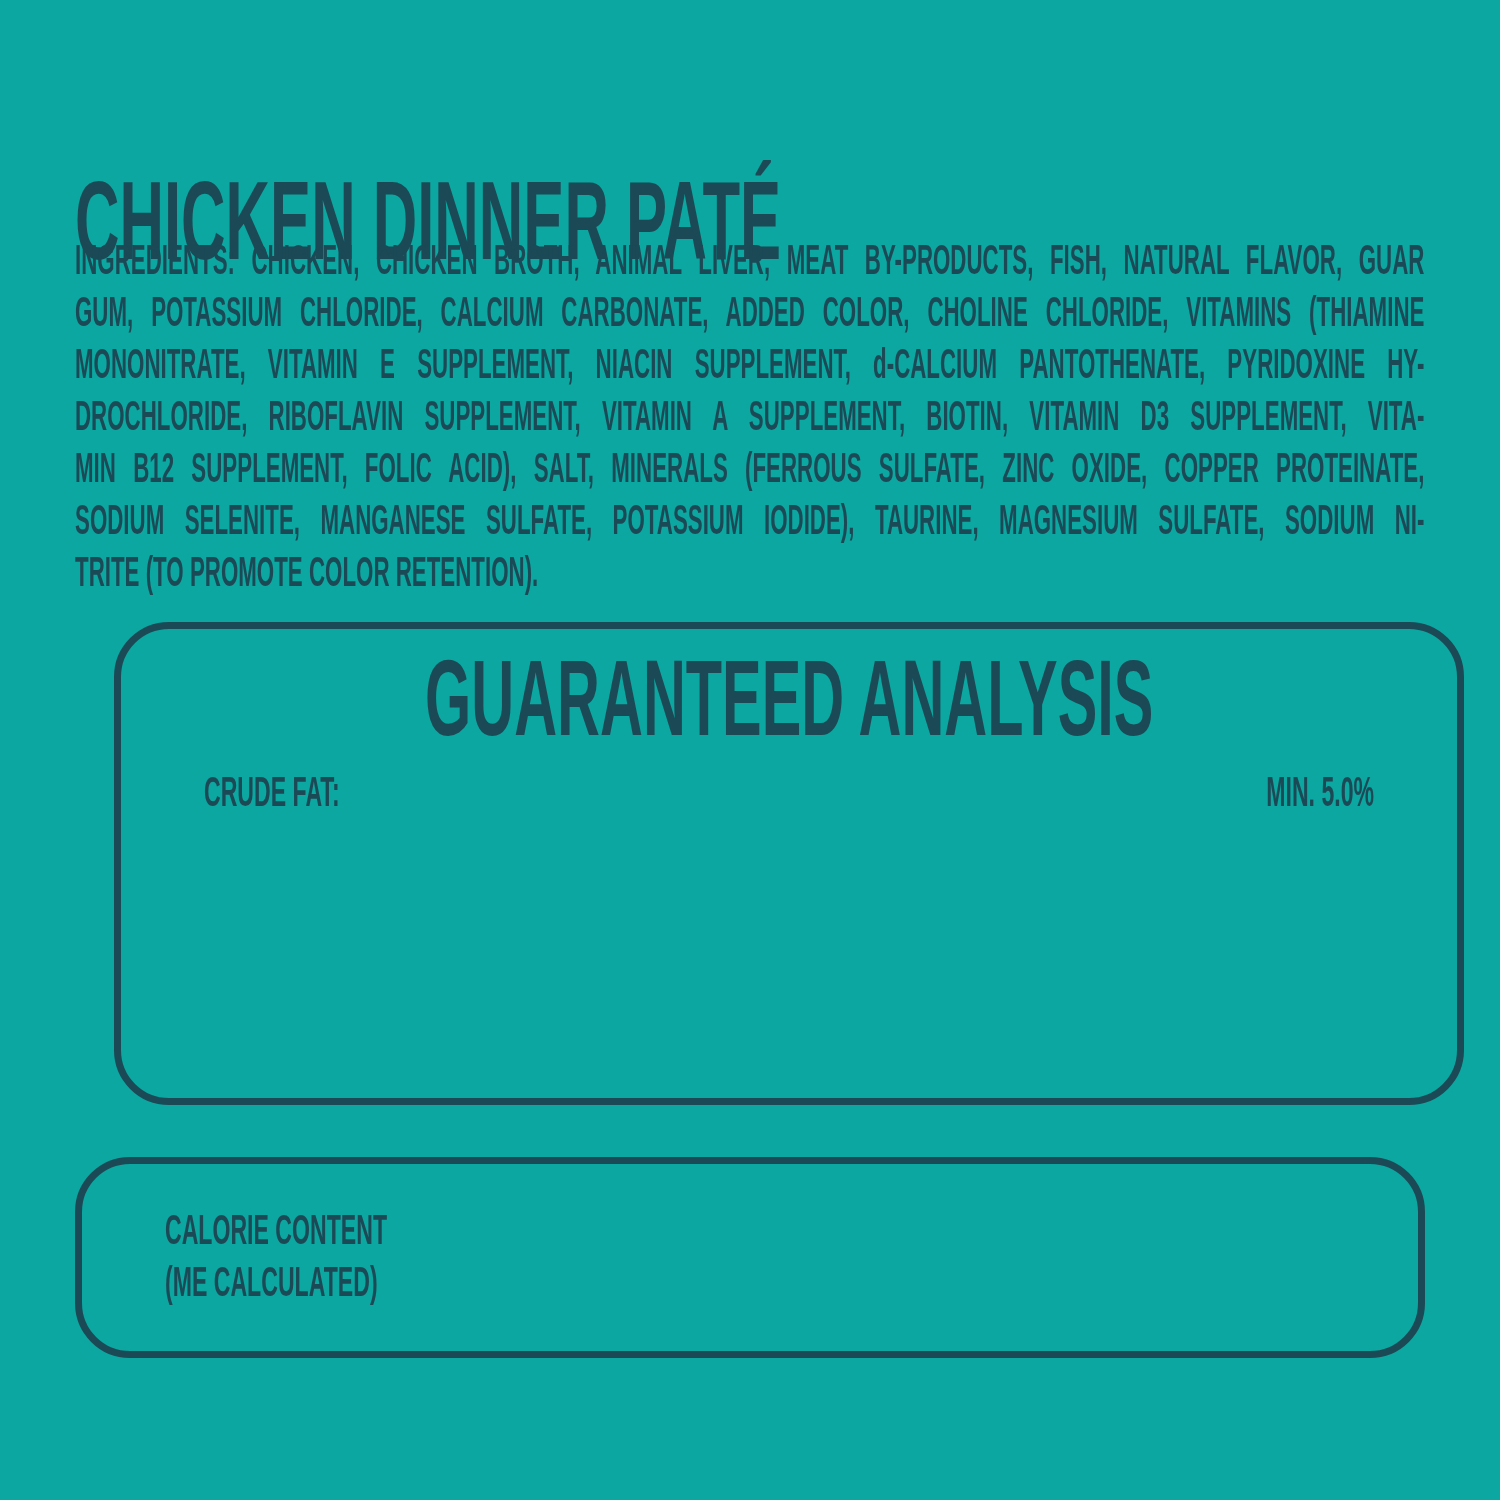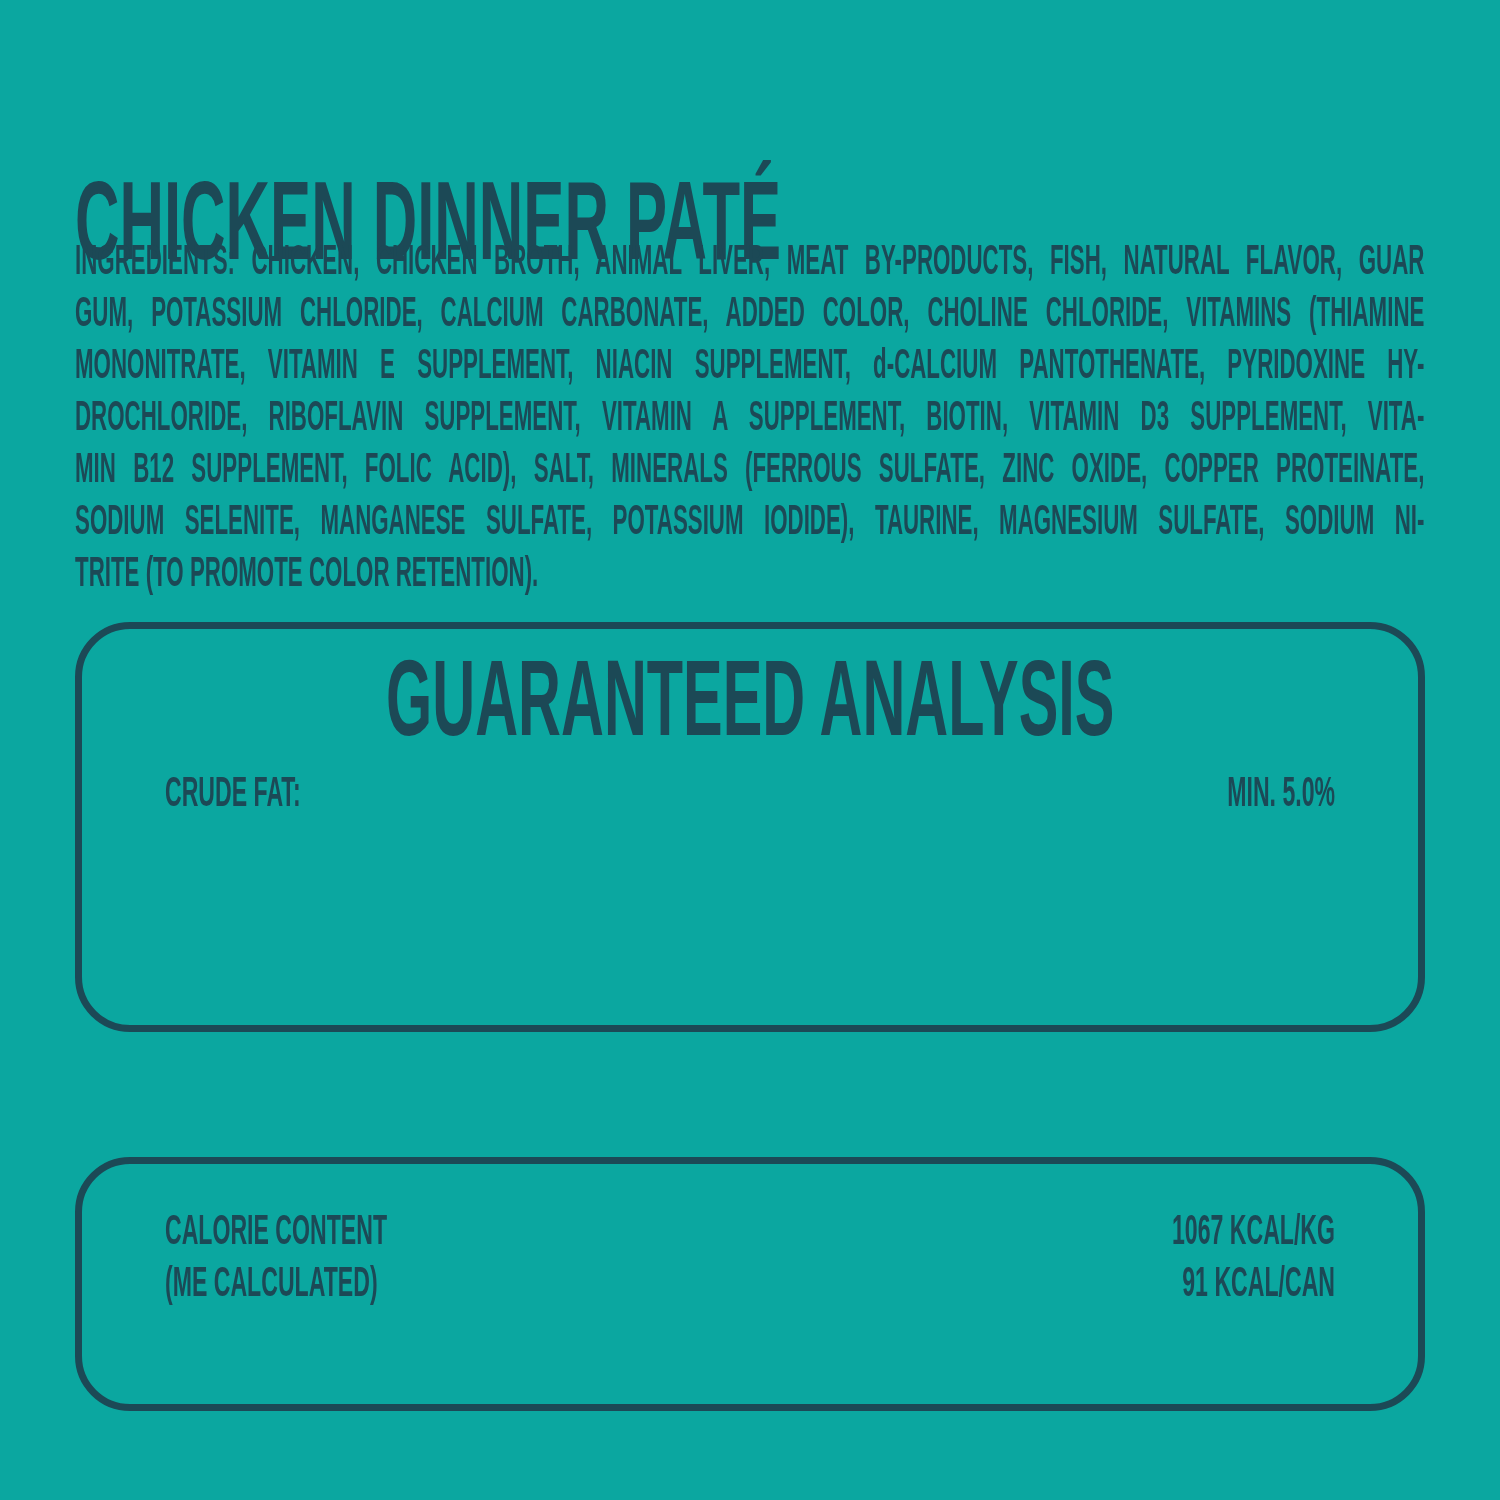--- a/index.html
+++ b/index.html
@@ -48,22 +48,22 @@
 
   .box {
     position: absolute;
     left: 75px;
     width: 1350px;
     border: 7px solid #1c4956;
     border-radius: 55px;
     box-sizing: border-box;
     background: transparent;
   }
-  .ga-box { top: 622px; height: 410px; }
-  .cal-box { top: 1157px; height: 254px; }
+  .ga-box { top: 622px; height: 483px; margin-left: 39px; }
+  .cal-box { top: 1157px; height: 201px; }
 
   .ga-heading {
     position: absolute;
     left: 0; top: 15px;
     width: 2430px;
     transform: scaleX(0.55);
     transform-origin: 0 0;
     text-align: center;
     font-weight: bold;
     font-size: 108px;
@@ -130,19 +130,15 @@
         <span class="ga-val">MIN. 5.0%</span>
       </div>
     </div>
   </div>
 
   <div class="box cal-box">
     <div class="cal-left">
       <div class="line">CALORIE CONTENT</div>
       <div class="line">(ME CALCULATED)</div>
     </div>
-    <div class="cal-right">
-      <div class="line">1067 KCAL/KG</div>
-      <div class="line">91 KCAL/CAN</div>
-    </div>
   </div>
 
 </div>
 
 </body></html>

